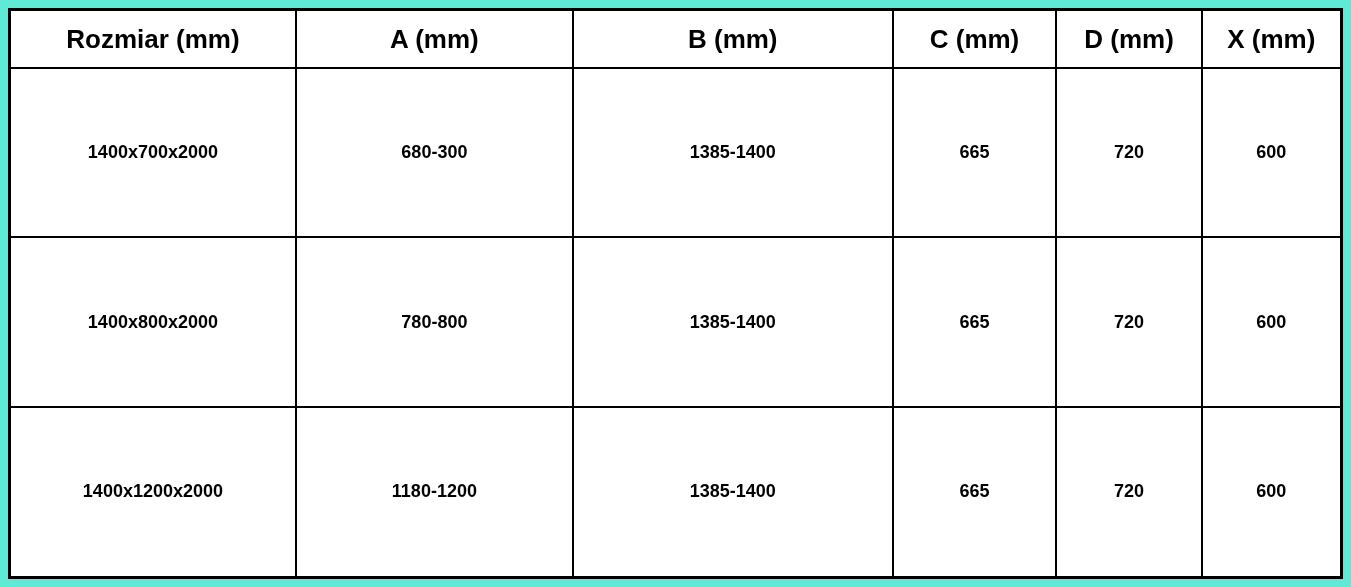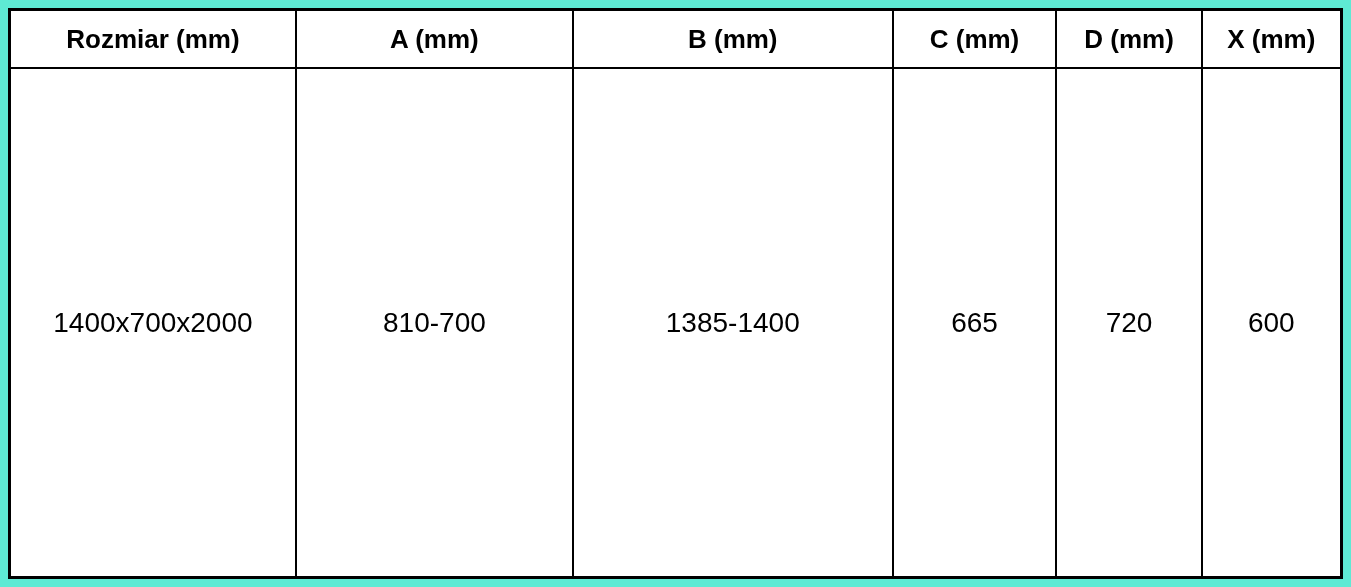--- a/index.html
+++ b/index.html
@@ -32,22 +32,22 @@
     padding: 0;
     overflow: hidden;
     white-space: nowrap;
   }
   table.spec th {
     font-size: 26px;
     font-weight: bold;
     height: 56px;
   }
   table.spec td {
-    font-size: 28px;
-    font-weight: normal;
+    font-size: 18px;
+    font-weight: bold;
     height: 62px;
   }
   col.c-rozmiar { width: 21.5%; }
   col.c-a       { width: 20.8%; }
   col.c-b       { width: 24.0%; }
   col.c-c       { width: 12.3%; }
   col.c-d       { width: 10.9%; }
   col.c-x       { width: 10.5%; }
 </style>
 </head>
@@ -69,21 +69,37 @@
           <th>A (mm)</th>
           <th>B (mm)</th>
           <th>C (mm)</th>
           <th>D (mm)</th>
           <th>X (mm)</th>
         </tr>
     </thead>
     <tbody>
         <tr>
           <td>1400x700x2000</td>
-          <td>810-700</td>
+          <td>680-300</td>
+          <td>1385-1400</td>
+          <td>665</td>
+          <td>720</td>
+          <td>600</td>
+        </tr>
+        <tr>
+          <td>1400x800x2000</td>
+          <td>780-800</td>
+          <td>1385-1400</td>
+          <td>665</td>
+          <td>720</td>
+          <td>600</td>
+        </tr>
+        <tr>
+          <td>1400x1200x2000</td>
+          <td>1180-1200</td>
           <td>1385-1400</td>
           <td>665</td>
           <td>720</td>
           <td>600</td>
         </tr>
       </tbody>
   </table>
 </div>
 
 </body></html>

